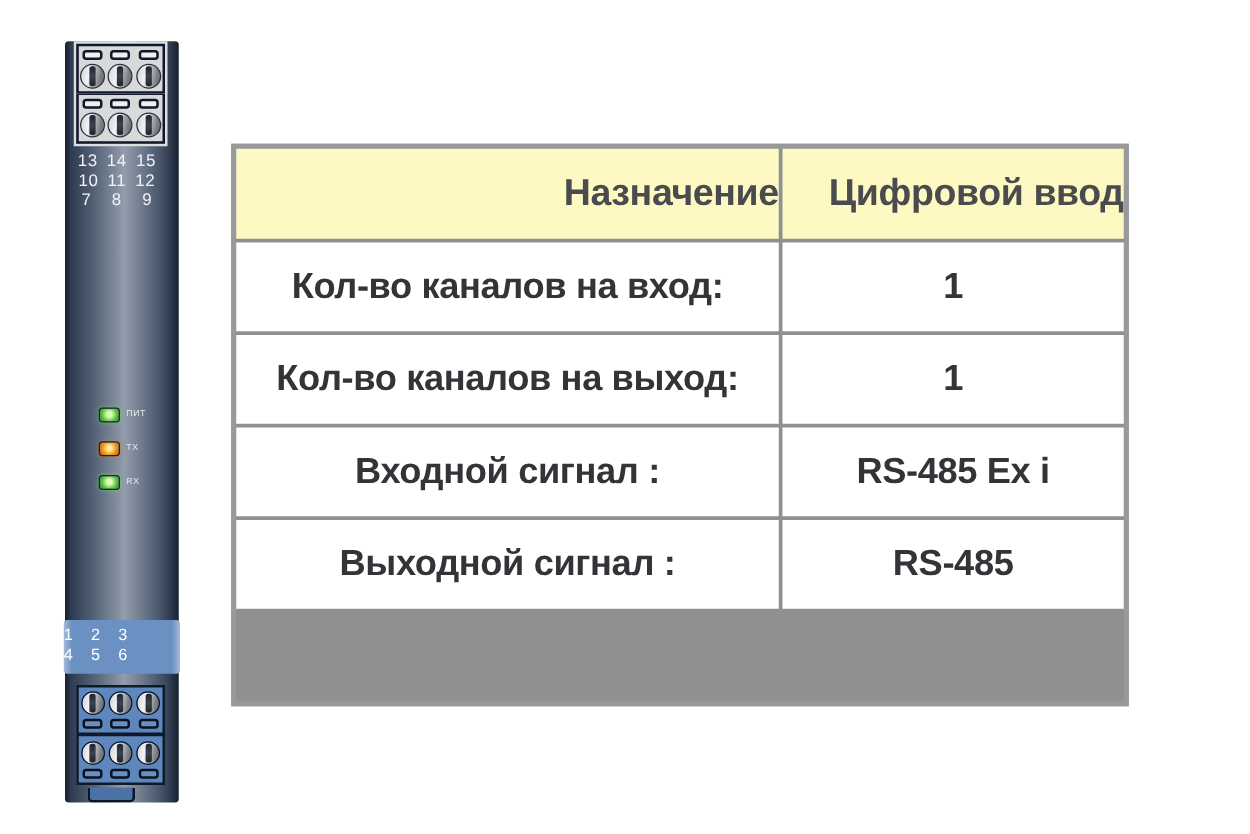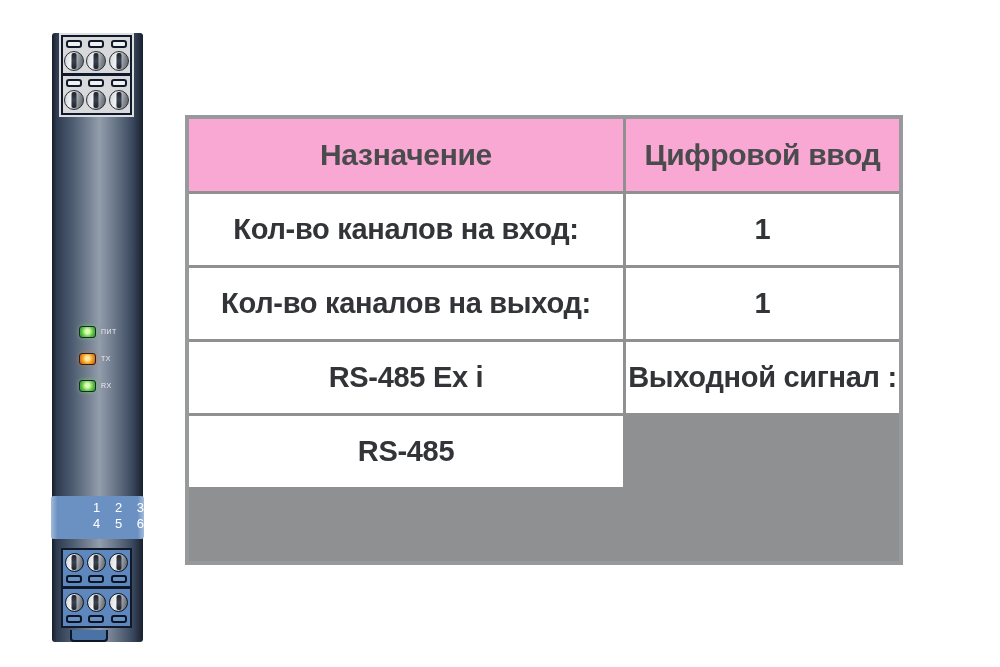--- a/index.html
+++ b/index.html
@@ -40,33 +40,33 @@
   .led-row { display:flex; align-items:center; height:13px; margin-bottom:14px; }
   .led { width:17px; height:12px; border-radius:3px; border:1px solid #1c2531; display:inline-block; }
   .led-green { background:radial-gradient(circle at 50% 45%, #d8ffb2 0 22%, #58c23e 62%, #2e8f33 100%);
                box-shadow:0 0 4px rgba(120,220,90,.6); }
   .led-orange { background:radial-gradient(circle at 50% 45%, #ffe9a0 0 20%, #f0a01e 55%, #c84e14 100%);
                 box-shadow:0 0 4px rgba(230,120,40,.6); }
   .led-label { margin-left:5px; font-size:7px; letter-spacing:0.5px; color:#e8eaec; }
 
   .band { position:absolute; top:463px; left:-1px; right:-1px; height:43px; border-radius:3px;
     background:linear-gradient(90deg,#a3bbda 0%, #6b90c2 7%, #6b90c2 93%, #a3bbda 100%);
-    color:#ffffff; text-align:right; font-size:13px; line-height:16px;
+    color:#ffffff; text-align:left; font-size:13px; line-height:16px;
     padding-top:4px; word-spacing:11px; }
 
   .din-tab { position:absolute; left:18px; top:597px; width:38px; height:12px;
     background:#4a72a4; border:2px solid #0d1626; border-top:none; border-radius:0 0 4px 4px; }
 
   
   .spec-table { position:absolute; left:185px; top:115px; width:718px; height:450px;
     background:#8f9091; border:4px solid #98999a;
     display:grid; grid-template-columns:434px 1fr; grid-template-rows:72px repeat(5, 1fr); gap:3px; }
   .cell { background:#ffffff; display:flex; align-items:center; justify-content:center;
     font-size:29px; letter-spacing:-0.3px; color:#323437;font-weight:bold; }
-  .cell.head { background:#f9a8d4; font-weight:bold; font-size:30px; color:#4a4b4d; }
+  .cell.head { background:#fef9c3; font-weight:bold; font-size:30px; color:#4a4b4d;justify-content:flex-end; }
 </style>
 </head>
 <body>
 
 <div class="stage">
 
   <div class="module">
     <div class="module-body"></div>
 
     <div class="tb-group tb-top">
@@ -93,20 +93,25 @@
             <div class="tslot"></div>
             <div class="tscrew"></div>
           </div>
         <div class="tcol">
             <div class="tslot"></div>
             <div class="tscrew"></div>
           </div>
       </div>
     </div>
 
+    <div class="numbers-top">
+      <div>13 14 15</div>
+      <div>10 11 12</div>
+      <div class="wide">7 8 9</div>
+    </div>
 
     <div class="leds">
       <div class="led-row">
         <span class="led led-green"></span>
         <span class="led-label">ПИТ</span>
       </div>
       <div class="led-row">
         <span class="led led-orange"></span>
         <span class="led-label">TX</span>
       </div>
@@ -172,20 +177,23 @@
 
     <div class="cell">
         <span>Кол-во каналов на выход:</span>
       </div>
     <div class="cell">
         <span>1</span>
       </div>
 
 
     <div class="cell">
+        <span>Входной сигнал :</span>
+      </div>
+    <div class="cell">
         <span>RS-485 Ex i</span>
       </div>
 
     <div class="cell">
         <span>Выходной сигнал :</span>
       </div>
     <div class="cell">
         <span>RS-485</span>
       </div>
   </div>

